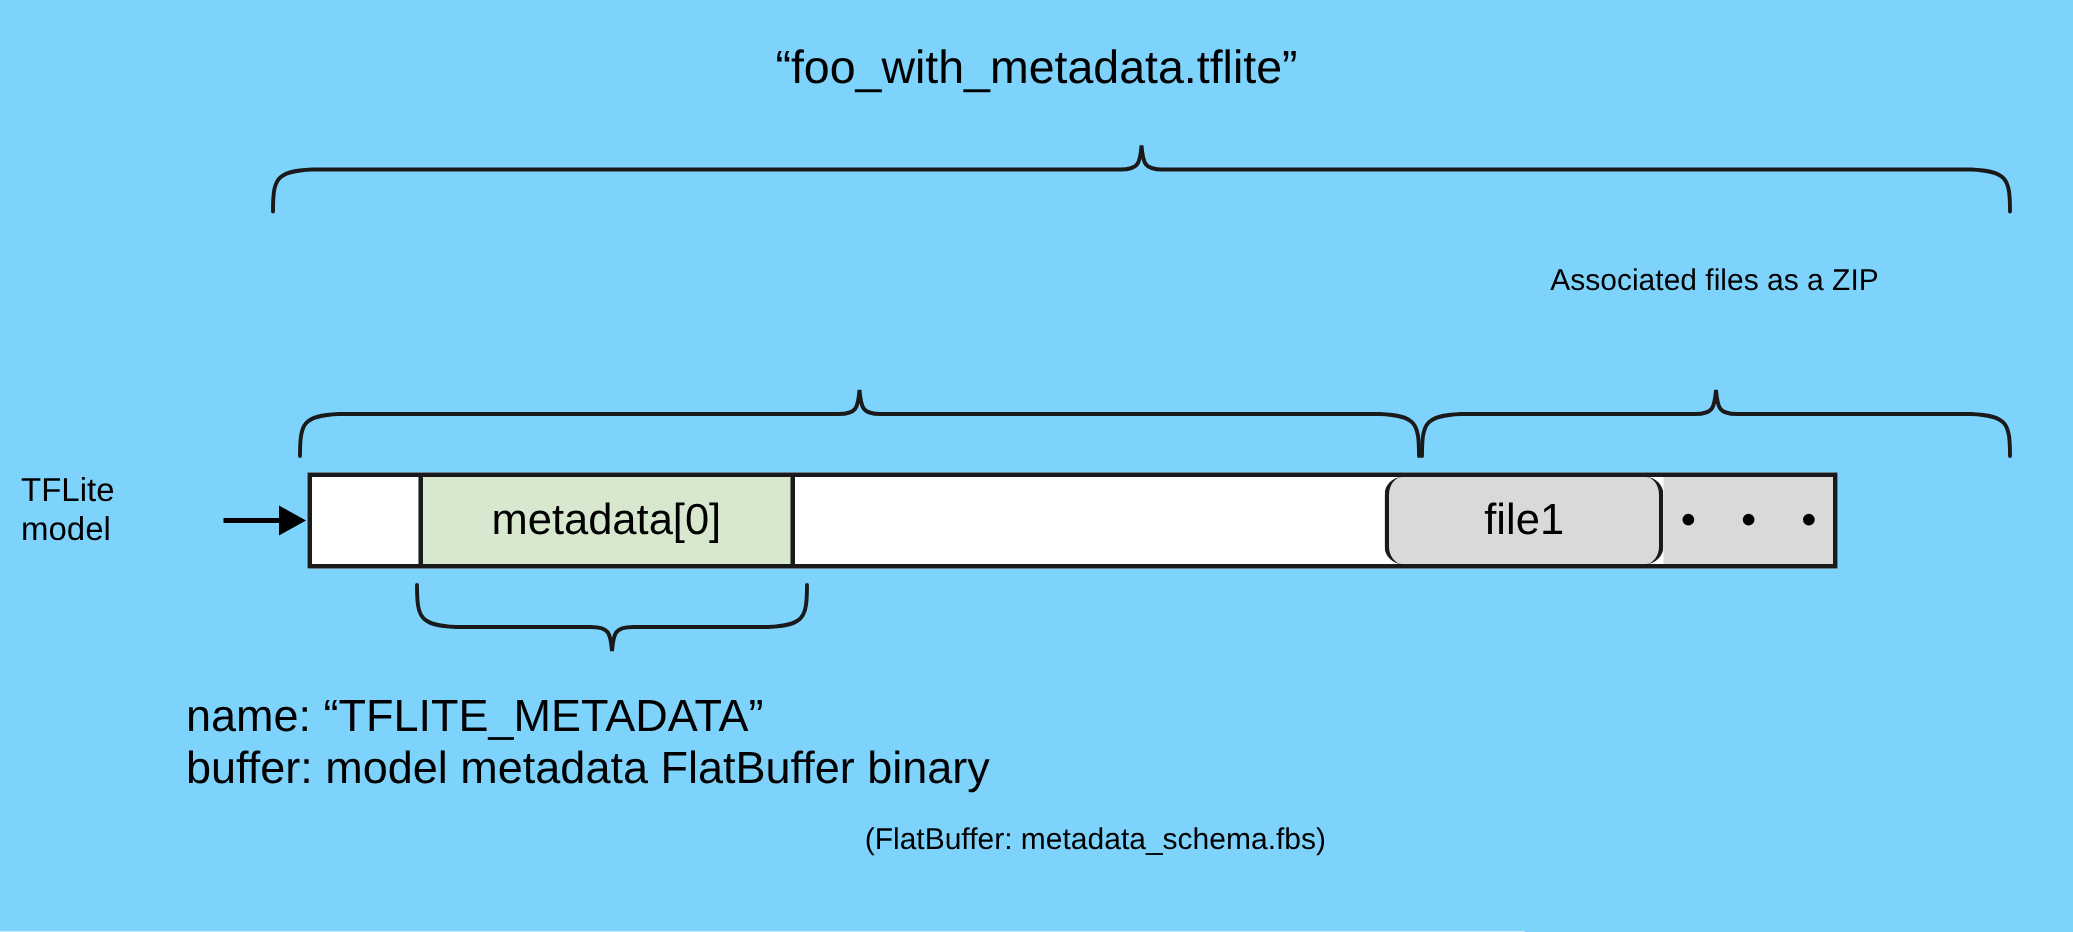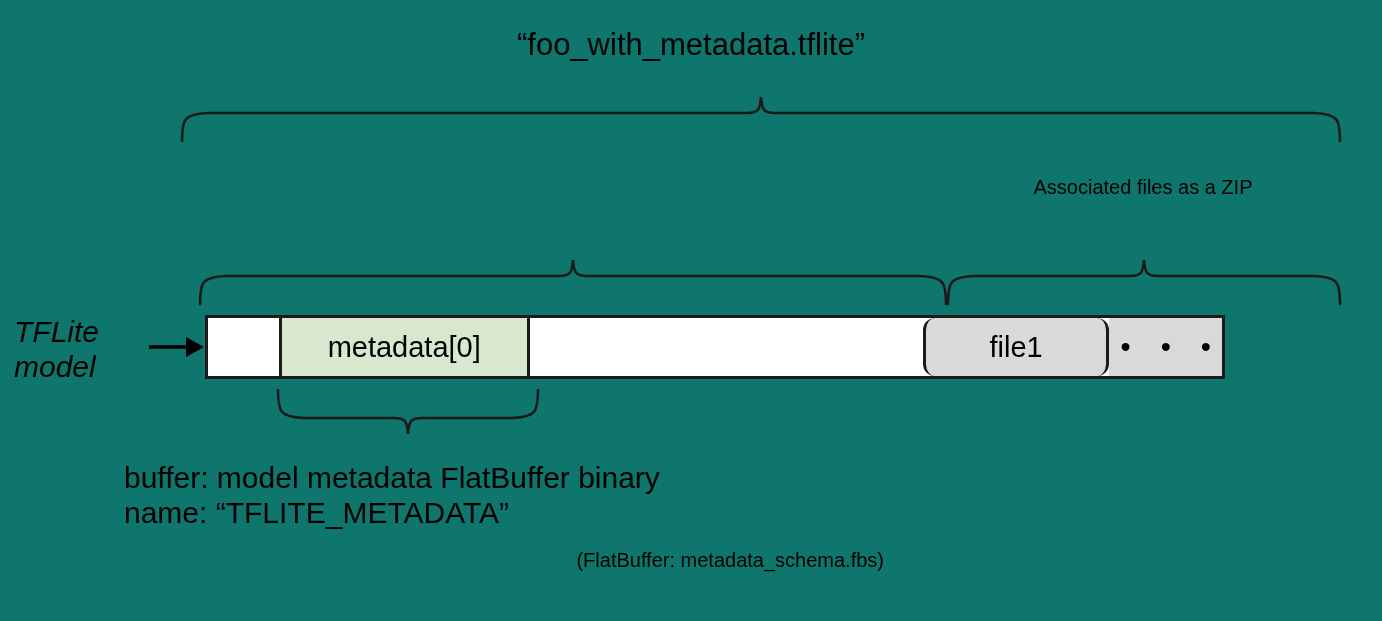--- a/index.html
+++ b/index.html
@@ -8,21 +8,21 @@
     background: #ffffff;
   }
   body {
     font-family: "Liberation Sans", sans-serif;
     color: #000000;
   }
   #canvas {
     position: relative;
     width: 1382px;
     height: 621px;
-    background: #0f766e;
+    background: #7dd3fc;
     overflow: hidden;
   }
   .abs { position: absolute; }
   .ctext {
     text-align: center;
     white-space: nowrap;
     line-height: 1.12;
   }
   .ltext {
     text-align: left;
@@ -41,22 +41,21 @@
   #label-model-main { font-size: 30px; }
   #label-model-sub  { font-size: 23px; margin-top: 4px; }
 
   #label-zip {
     left: 945px; top: 176px; width: 396px;
     font-size: 20px;
   }
 
   #label-tflite {
     left: 14px; top: 314px; width: 130px;
-    font-size: 30px;
-    font-style: italic;
+    font-size: 22px;
   }
 
   
   #bar {
     left: 205px; top: 315px;
     width: 1020px; height: 64px;
     box-sizing: border-box;
     border: 3px solid #1a1a1a;
     background: #ffffff;
     display: flex;
@@ -155,18 +154,18 @@
     <div class="cell cell-file1">file1</div>
     <div class="cell cell-more dots">• • •</div>
   </div>
 
   <svg class="abs brace" id="brace-meta" viewBox="0 0 268 48" preserveAspectRatio="none">
     <path d="M 4 2 C 4 24 6 29 30 30 L 120 30 C 132 30 133 34 134 46
              C 135 34 136 30 148 30 L 238 30 C 262 29 264 24 264 2" fill="none" stroke="#1a1a1a" stroke-width="2.6" stroke-linecap="round" vector-effect="non-scaling-stroke"></path>
   </svg>
 
   <div class="abs" id="annot">
+    <div class="ltext" id="annot-name">name: “TFLITE_METADATA”</div>
     <div class="ltext" id="annot-buffer">buffer: model metadata FlatBuffer binary</div>
-    <div class="ltext" id="annot-name">name: “TFLITE_METADATA”</div>
     <div class="ltext" id="annot-sub">(FlatBuffer: metadata_schema.fbs)</div>
   </div>
 
 </div>
 
 </body></html>

